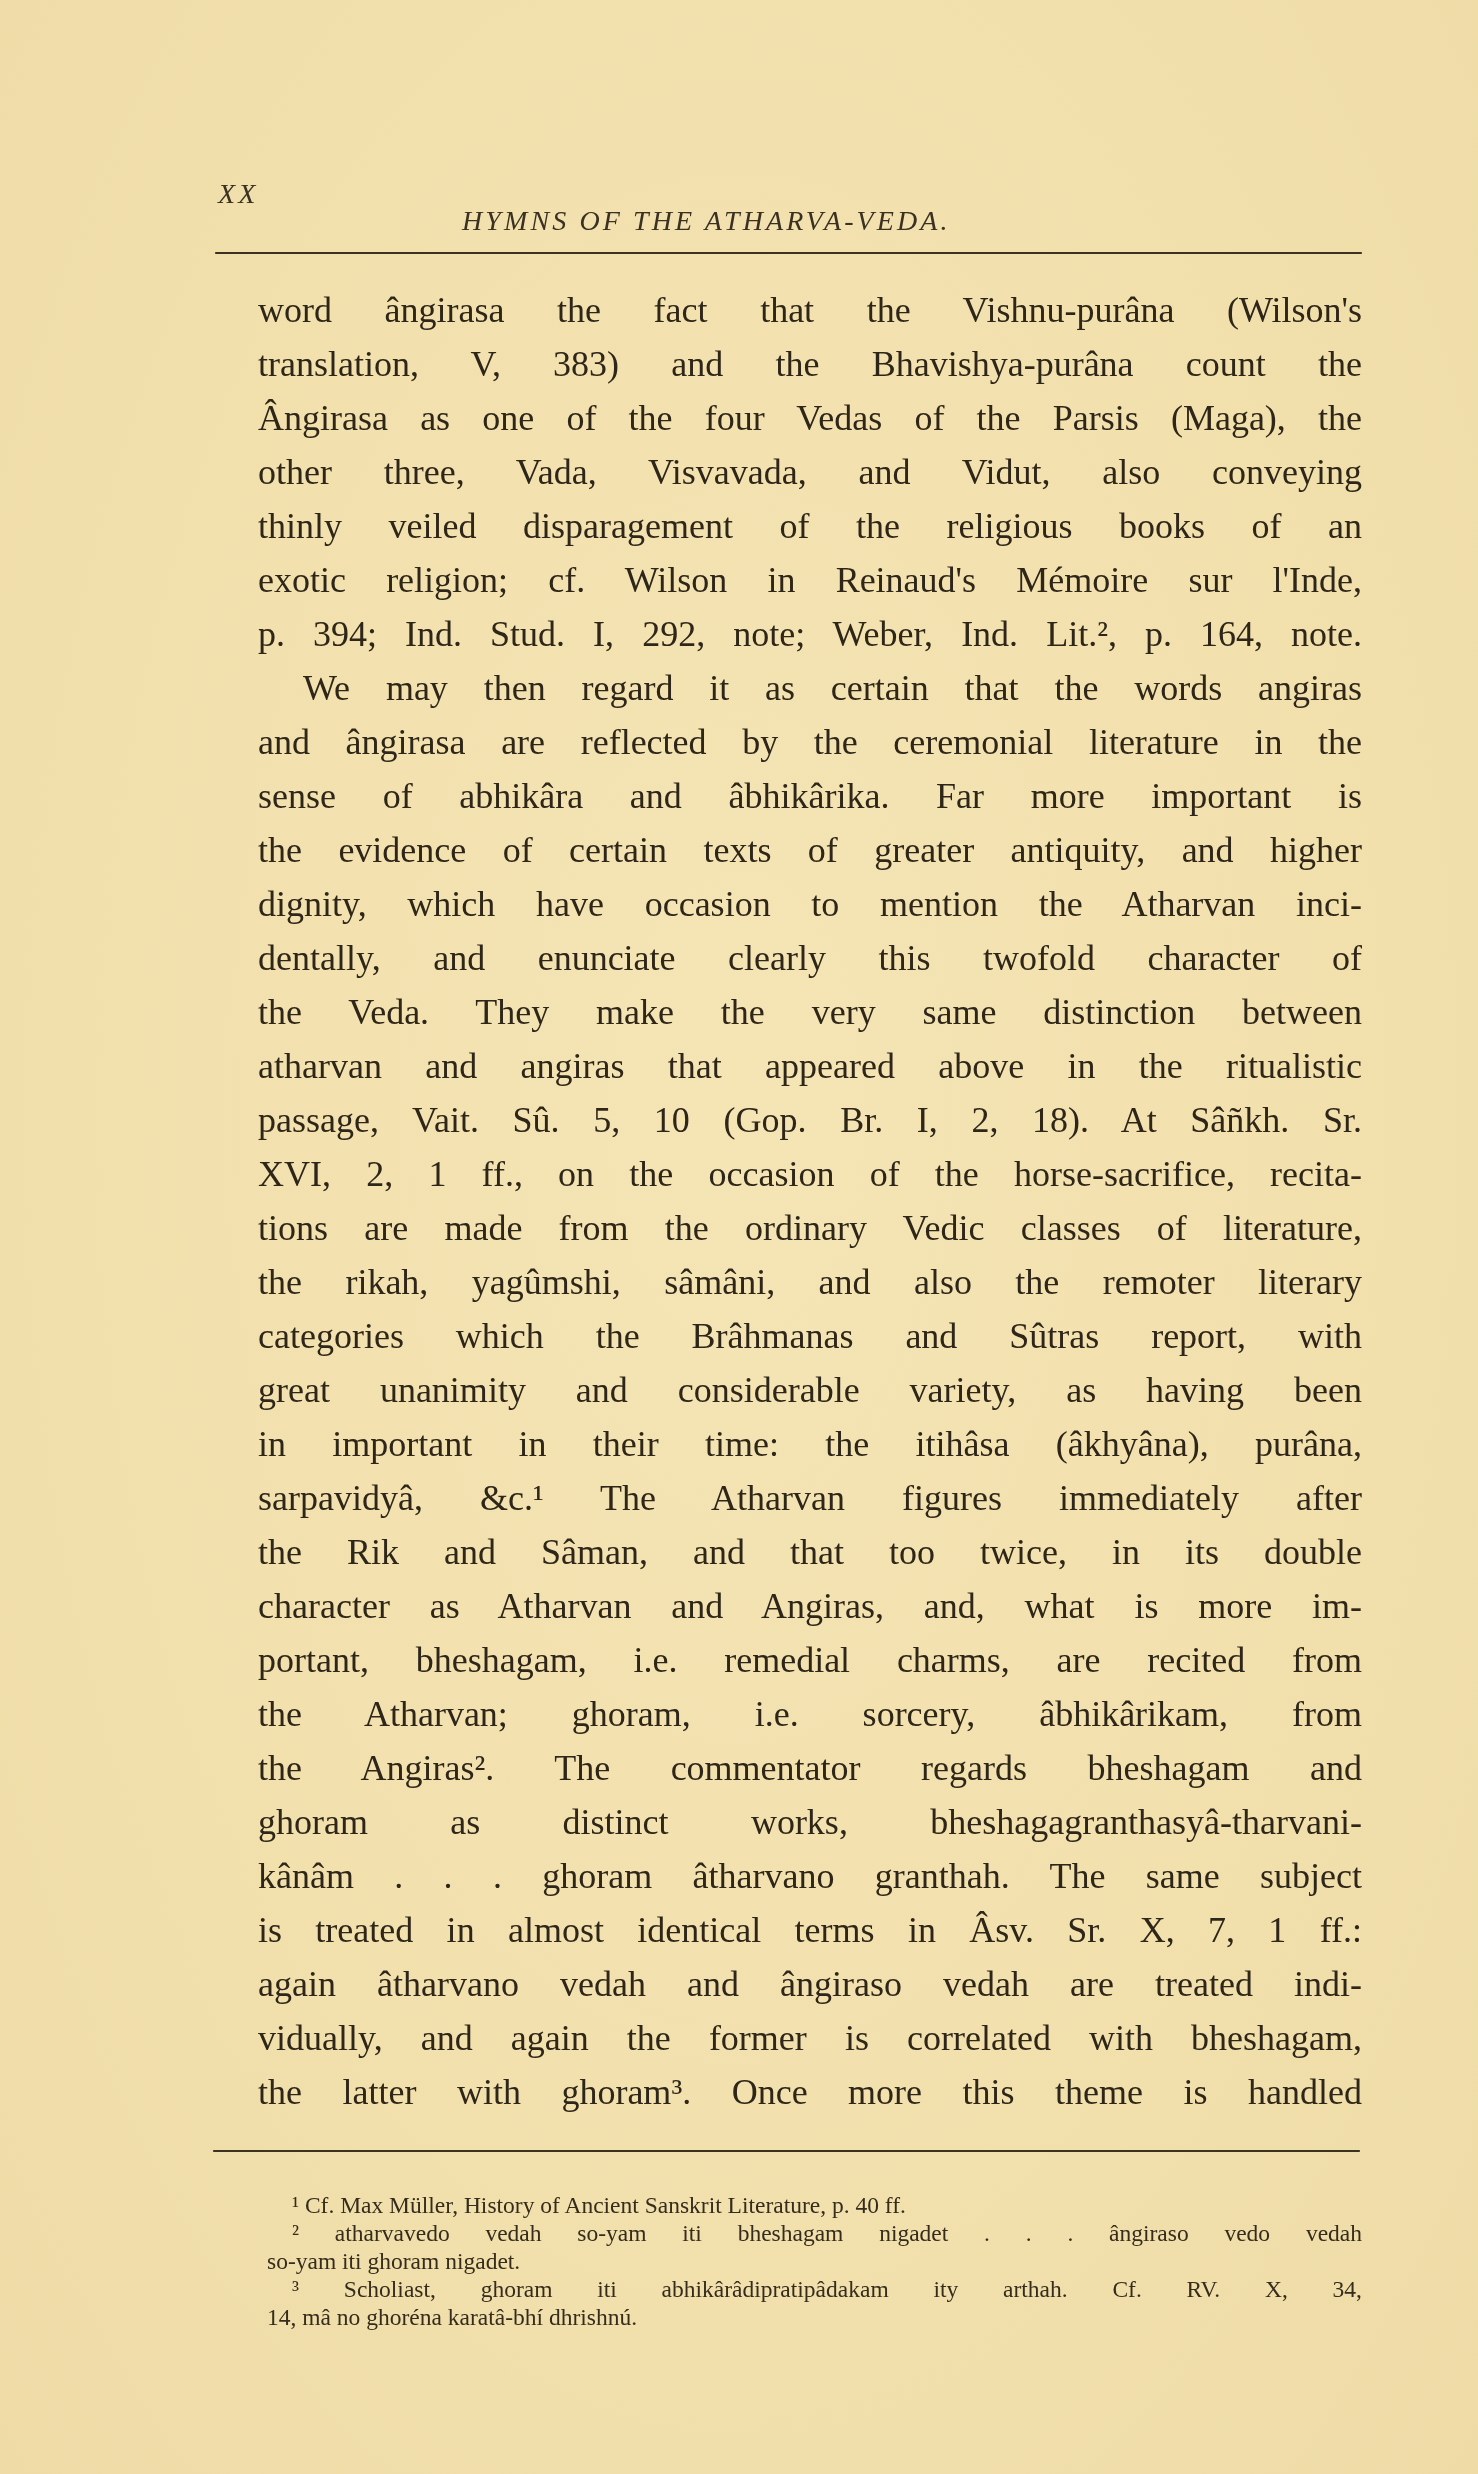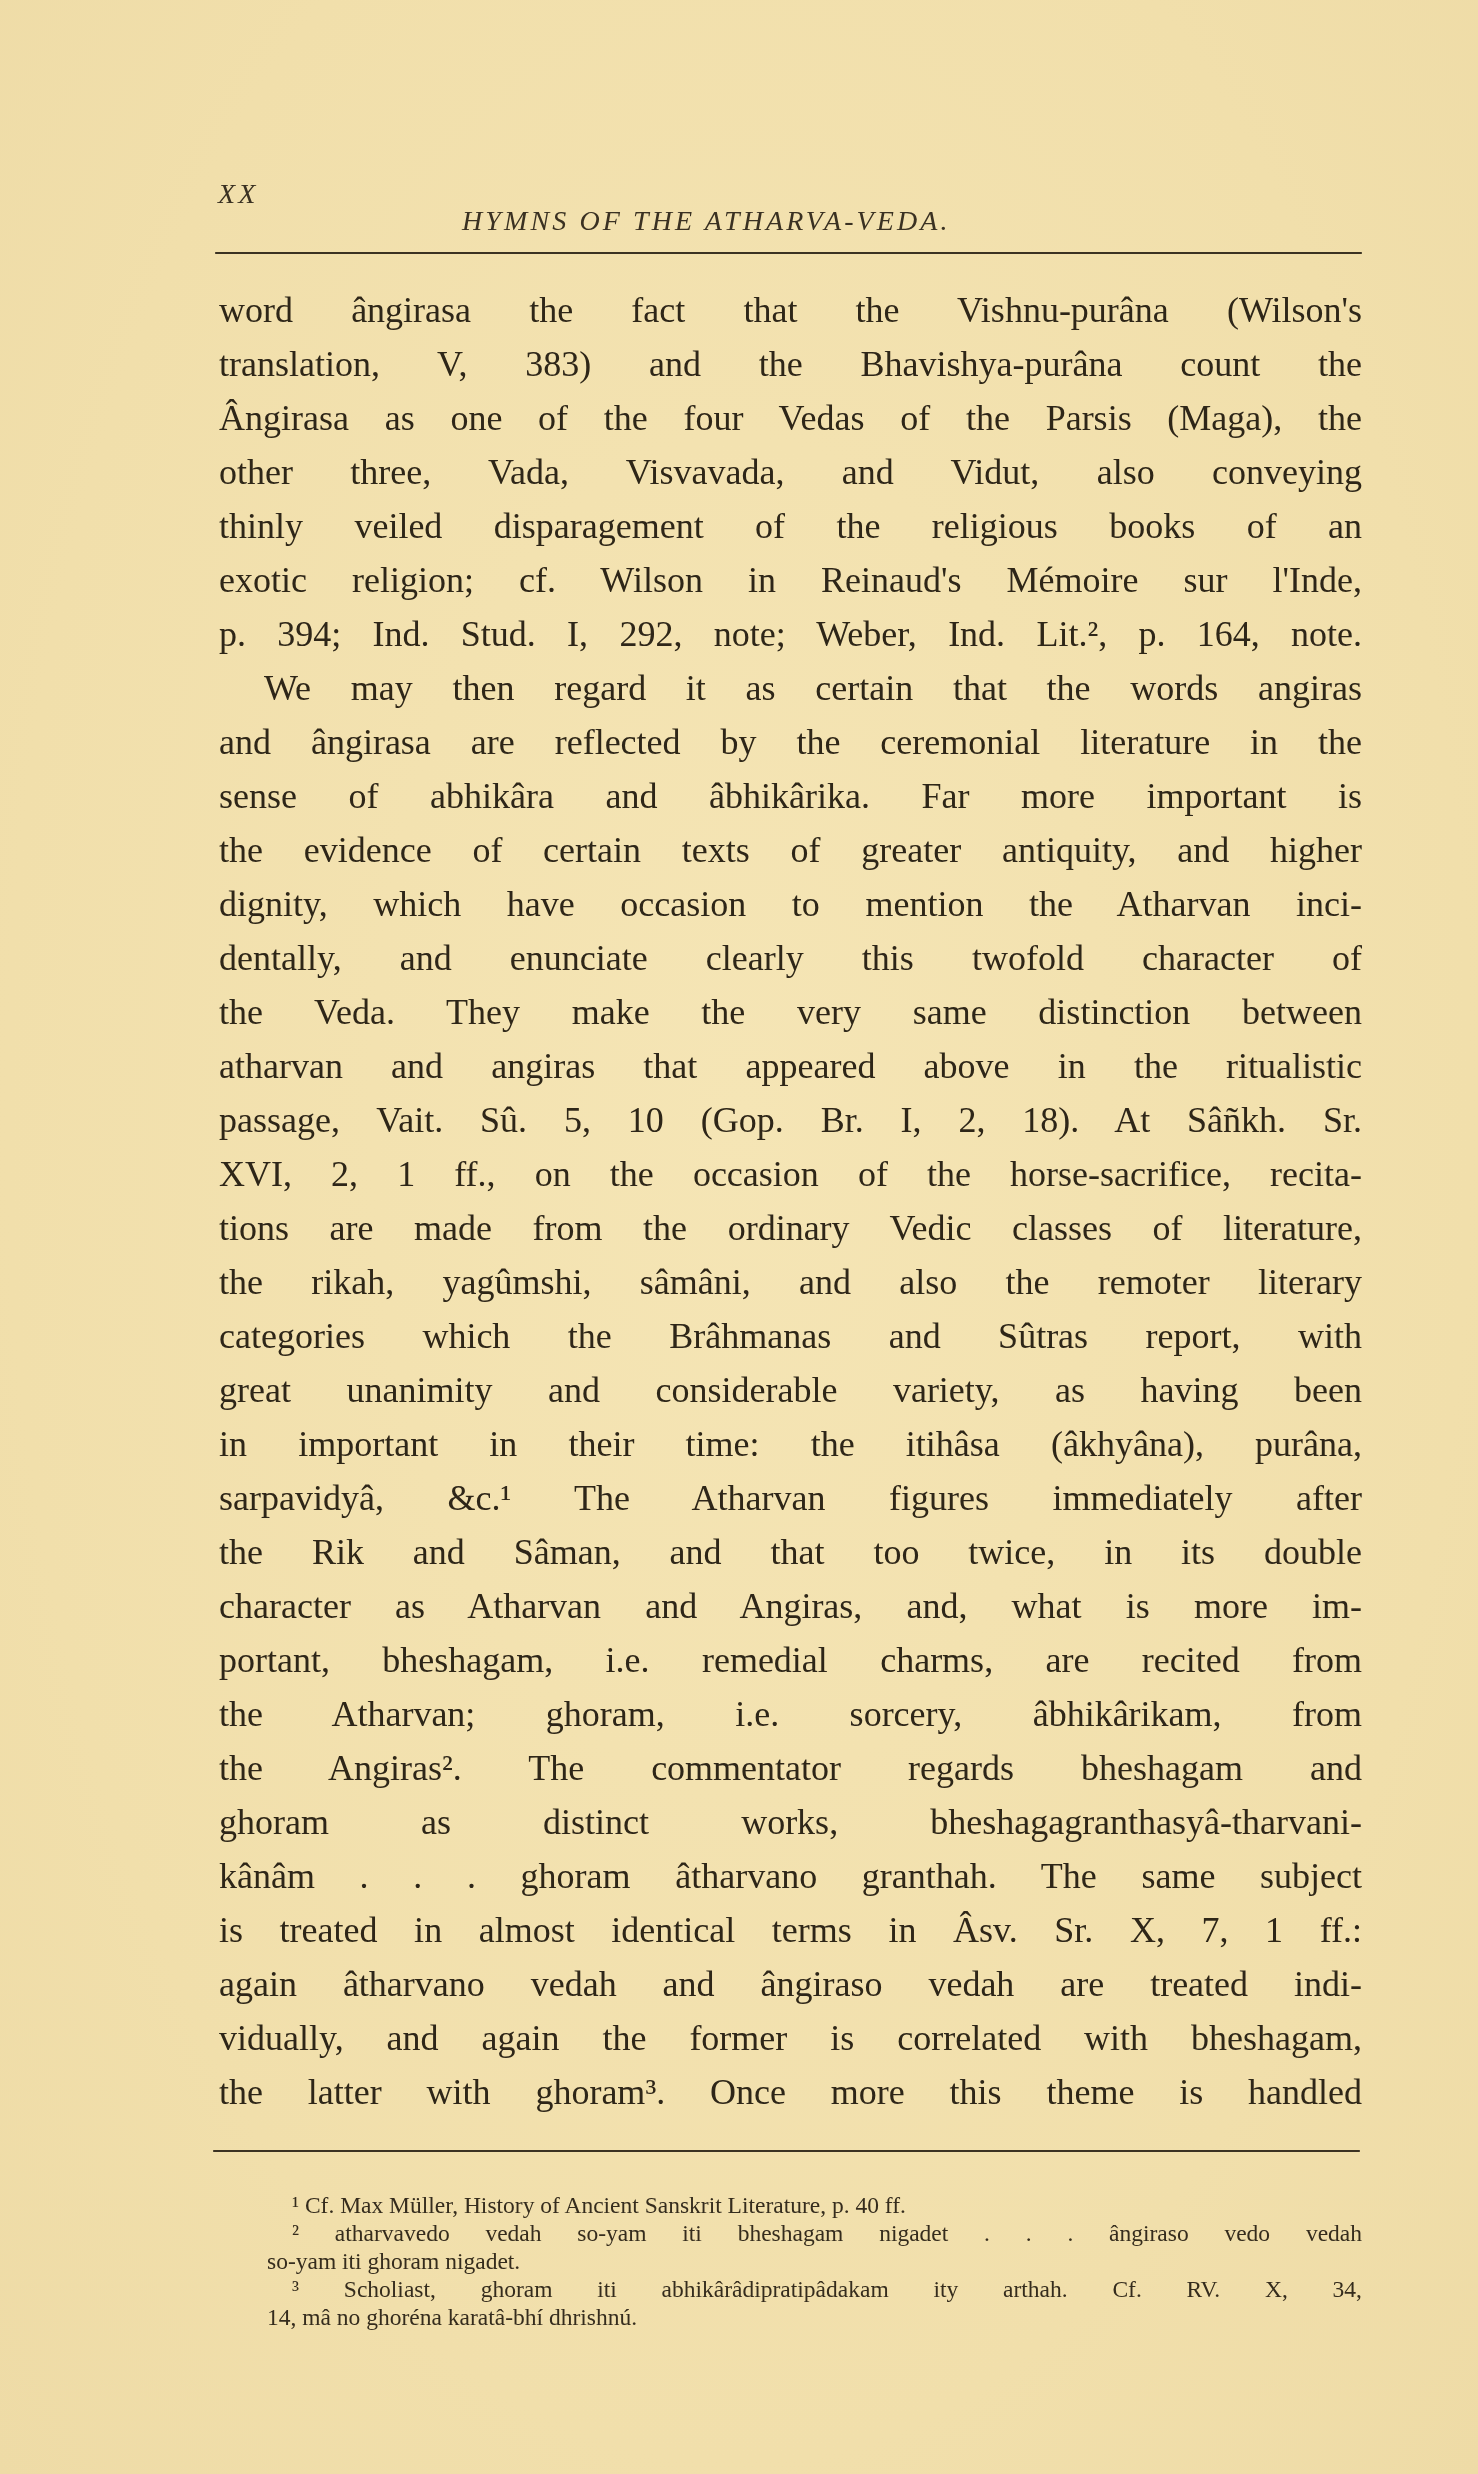--- a/index.html
+++ b/index.html
@@ -18,21 +18,21 @@
   }
   .folio { position: absolute; left: 0; top: 0; }
   .head-title { position: absolute; left: 244px; top: 12px; margin-top: 15px; }
   .rule { position: absolute; height: 2.3px; background: #3b3222; border-radius: 0.8px; }
   .rule.top { left: 215px; top: 252px; width: 1147px; }
   .rule.foot { left: 213px; top: 2150px; width: 1147px; height: 2.3px; }
   .body-text { position: absolute; left: 219px; top: 283px; width: 1143px; }
   .line {
     display: block; height: 54px; line-height: 54px;
     font-size: 36px; white-space: nowrap;
-    text-align: justify; text-align-last: justify;
+    text-align: justify; text-align-last: justify; margin-left: 39px;
   }
   .line.last { text-align-last: justify; }
   .line.indent { padding-left: 45px; }
   .footnotes { position: absolute; left: 219px; top: 2191px; width: 1143px; }
   .fline {
     display: block; height: 28px; line-height: 28px;
     font-size: 23.5px; white-space: nowrap; color: #352c1d; margin-left: 48px;
   }
   .fline.indent { padding-left: 25px; }
   .fline.just { text-align: justify; text-align-last: justify; }

